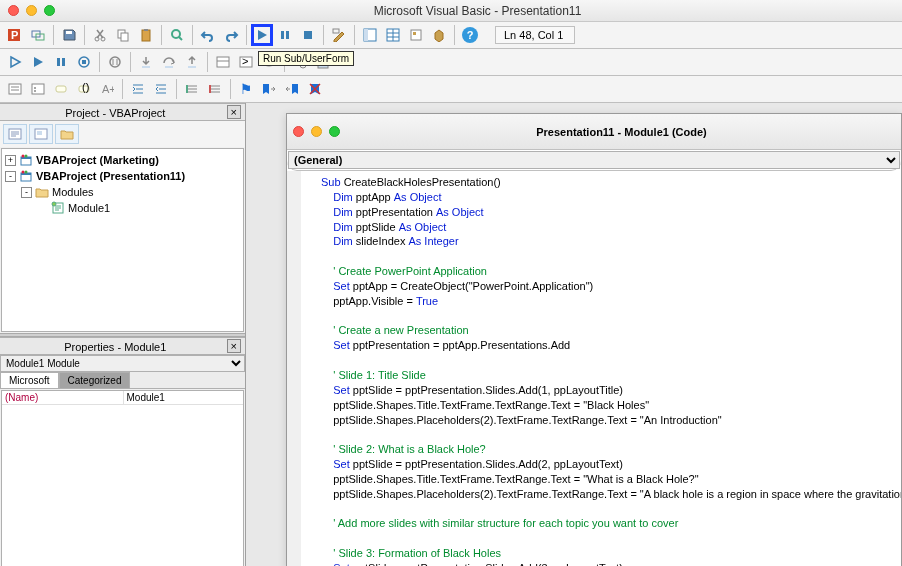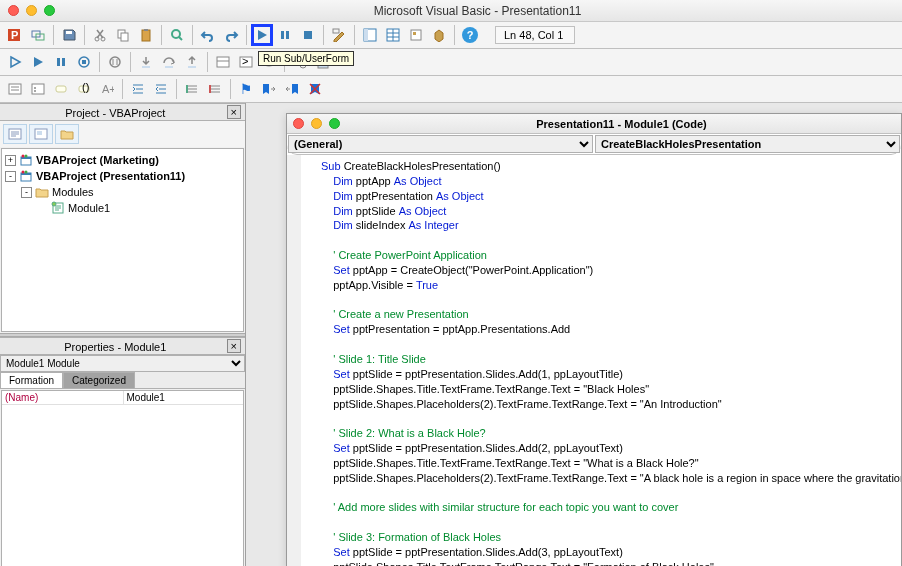--- a/index.html
+++ b/index.html
@@ -33,21 +33,21 @@
 .prop-select { width: 100%; border: 1px solid #b0b0b0; font-size: 10px; padding: 1px; }
 .tabs { display: flex; border-bottom: 1px solid #b0b0b0; background: #ececec; }
 .tab { padding: 2px 8px; border: 1px solid #b0b0b0; border-bottom: none; background: #fff; font-size: 10px; cursor: pointer; }
 .tab.inactive { background: #a3a3a3; }
 .prop-row { display: flex; border-bottom: 1px solid #e0e0e0; }
 .prop-name { width: 50%; padding: 1px 3px; font-size: 10px; background: #fff; }
 .prop-val { width: 50%; padding: 1px 3px; font-size: 10px; border-left: 1px solid #e0e0e0; }
 .prop-name.sel { color: #b00040; }
 .code-pane { flex: 1; background: #e8e8e8; display: flex; flex-direction: column; overflow: hidden; padding: 10px 0 0 40px; }
 .code-window { background: #fff; border: 1px solid #999; flex: 1; display: flex; flex-direction: column; box-shadow: 0 2px 8px rgba(0,0,0,.15); overflow: hidden; }
-.code-titlebar { height: 20px; background: linear-gradient(#f6f6f6, #e6e6e6); border-bottom: 1px solid #c0c0c0; display: flex; align-items: center; padding: 0 6px; gap: 8px; }
+.code-titlebar { height: 36px; background: linear-gradient(#f6f6f6, #e6e6e6); border-bottom: 1px solid #c0c0c0; display: flex; align-items: center; padding: 0 6px; gap: 8px; }
 .code-titlebar .title { flex: 1; text-align: center; font-size: 11px; font-weight: 600; }
 .code-dropdowns { display: flex; border-bottom: 1px solid #c0c0c0; border-radius: 10px; }
 .code-dropdowns select { flex: 1; border: 1px solid #b0b0b0; font-size: 11px; padding: 1px; margin: 1px; font-weight: 700; }
 .code-body { flex: 1; overflow: auto; padding: 4px 0 4px 20px; font-family: Verdana, Geneva, sans-serif; font-size: 11px; line-height: 1.35; white-space: pre; border-left: 14px solid #f0f0f0; }
 .kw { color: #0018d4; }
 .cm { color: #008b2e; }
 .flag { color: #1a6fd6; font-size: 14px; }
 .help-icon { color: #fff; background: #3399dd; border-radius: 50%; width: 16px; height: 16px; display: inline-flex; align-items: center; justify-content: center; font-weight: bold; font-size: 11px; }
 svg { display: block; }
 </style>
@@ -420,21 +420,21 @@
     <div style="height:4px;background:#d0d0d0;border-top:1px solid #aaa;border-bottom:1px solid #aaa;cursor:row-resize"></div>
 
     <div class="panel-title">
       <span class="t">Properties - Module1</span>
       <span class="close-x">×</span>
     </div>
     <select class="prop-select">
       <option>Module1 Module</option>
     </select>
     <div class="tabs">
-      <div class="tab">Formation</div>
+      <div class="tab">Microsoft</div>
       <div class="tab inactive">Categorized</div>
     </div>
     <div class="prop-grid">
       <div class="prop-row">
         <div class="prop-name sel">(Name)</div>
         <div class="prop-val">Module1</div>
       </div>
     </div>
   </div>
 
@@ -443,21 +443,20 @@
       <div class="code-titlebar">
         <div class="traffic">
           <div class="dot red"></div>
           <div class="dot yellow"></div>
           <div class="dot green"></div>
         </div>
         <div class="title">Presentation11 - Module1 (Code)</div>
       </div>
       <div class="code-dropdowns">
         <select><option>(General)</option></select>
-        <select><option>CreateBlackHolesPresentation</option></select>
       </div>
       <div class="code-body" id="code-body"><span class="kw">Sub </span>CreateBlackHolesPresentation()
     <span class="kw">Dim </span>pptApp <span class="kw">As Object</span>
     <span class="kw">Dim </span>pptPresentation <span class="kw">As Object</span>
     <span class="kw">Dim </span>pptSlide <span class="kw">As Object</span>
     <span class="kw">Dim </span>slideIndex <span class="kw">As Integer</span>
 
     <span class="cm">' Create PowerPoint Application</span>
     <span class="kw">Set </span>pptApp = CreateObject("PowerPoint.Application")
     pptApp.Visible = <span class="kw">True</span>

